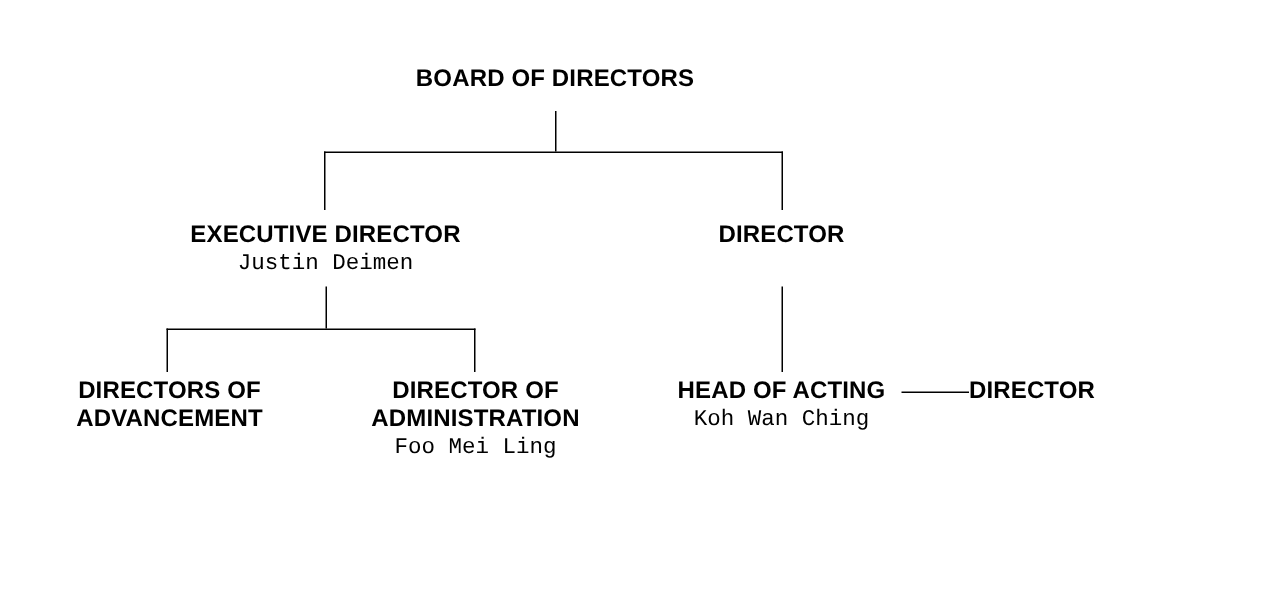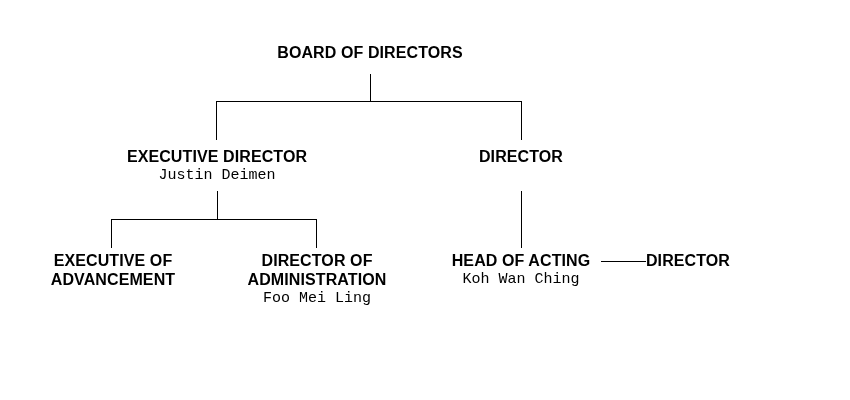--- a/index.html
+++ b/index.html
@@ -80,21 +80,21 @@
   </div>
 
   <div class="line v" style="left:217px; top:191px; height:28px;"></div>
   <div class="line h" style="left:111px; top:219px; width:206px;"></div>
   <div class="line v" style="left:111px; top:219px; height:29px;"></div>
   <div class="line v" style="left:316px; top:219px; height:29px;"></div>
 
   <div class="line v" style="left:521px; top:191px; height:57px;"></div>
 
   <div class="node narrow" style="left:113px; top:251px;">
-    <div class="node-title wrap">EXECUTIVE OF ADVANCEMENT</div>
+    <div class="node-title wrap">DIRECTORS OF ADVANCEMENT</div>
   </div>
 
   <div class="node narrow" style="left:317px; top:251px;">
     <div class="node-title wrap">DIRECTOR OF ADMINISTRATION</div>
     <div class="node-subtitle">Foo Mei Ling</div>
   </div>
 
   <div class="node" style="left:521px; top:251px;">
     <div class="node-title">HEAD OF ACTING</div>
     <div class="node-subtitle">Koh Wan Ching</div>

